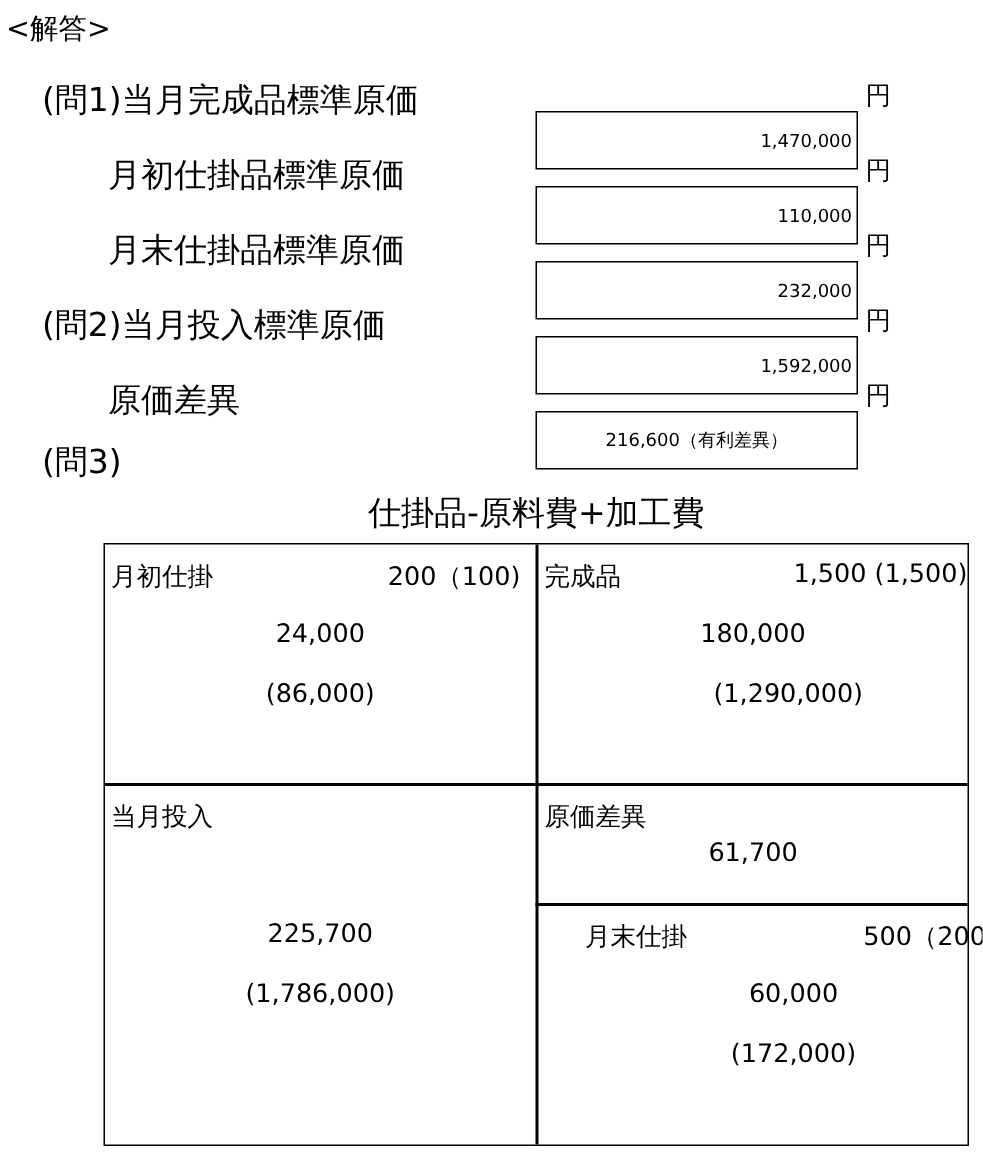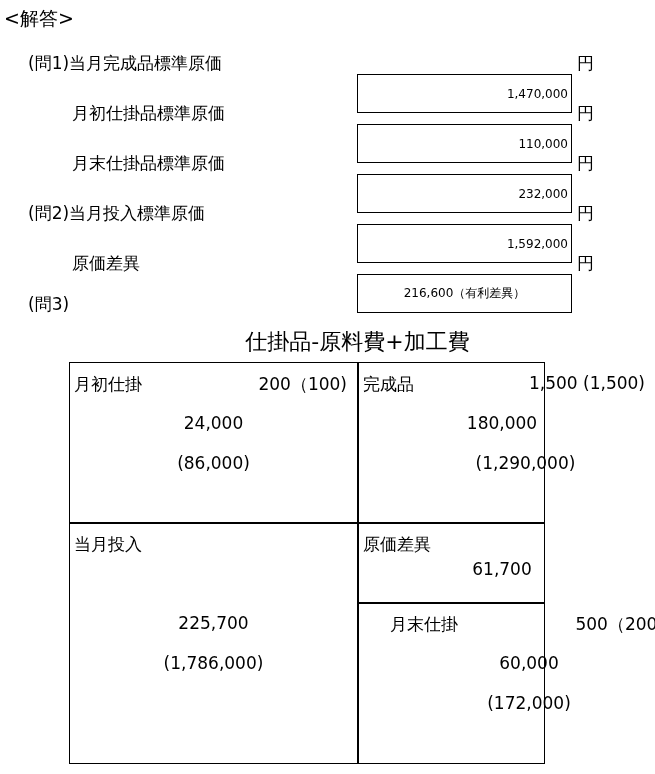--- a/index.html
+++ b/index.html
@@ -3,33 +3,33 @@
 <meta charset="utf-8">
 <style>
   html, body { margin: 0; padding: 0; background: #ffffff; }
   body {
     width: 655px; height: 774px; position: relative; overflow: hidden;
     font-family: "DejaVu Sans", "Liberation Sans", sans-serif;
     color: #000; font-size: 17px;
   }
   .abs { position: absolute; white-space: nowrap; }
   .heading { left: 4px; top: 6px; font-size: 19px; }
-  .q-label { font-size: 17px; }
+  .q-label { font-size: 22px; }
   .ans-box {
     position: absolute; left: 357px; width: 215px; height: 39px;
     border: 1.5px solid #000; box-sizing: border-box;
     display: flex; align-items: center; justify-content: flex-end;
     padding-right: 3px; font-size: 12px; margin-top: 32px;
   }
   .ans-box.center { justify-content: center; padding-right: 0; }
   .yen { position: absolute; left: 577px; font-size: 17px; }
 
   .t-title { left: 0; width: 715px; text-align: center; top: 327px; font-size: 22px; }
   .t-box {
-    position: absolute; left: 69px; top: 362px; width: 476px; height: 402px;
+    position: absolute; left: 69px; top: 362px; width: 577px; height: 402px;
     border: 1.5px solid #000; box-sizing: border-box;
   }
   .vline { position: absolute; left: 287px; top: 0; width: 1.5px; height: 100%; background: #000; }
   .hline { position: absolute; height: 1.5px; background: #000; }
   .cell { position: absolute; }
   .cell .lbl { position: absolute; left: 4px; top: 10px; font-size: 17px; }
   .cell .qty { position: absolute; right: 2px; top: 10px; font-size: 17px; }
   .cell .amt { position: absolute; left: 0; right: 0; text-align: center; font-size: 17px; }
 </style>
 </head>

